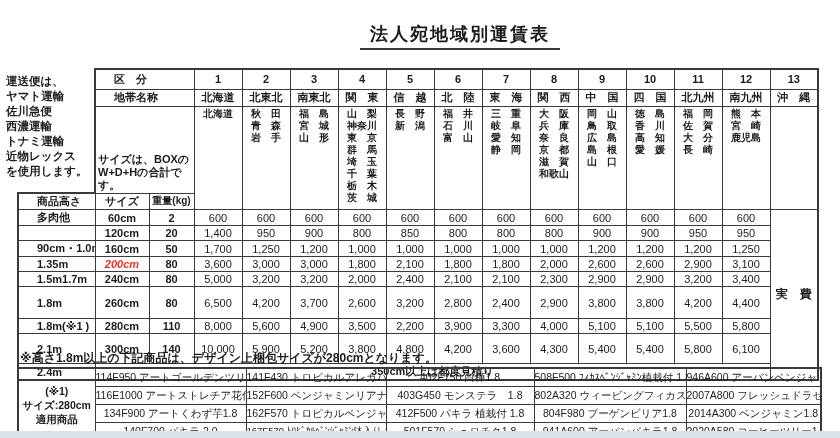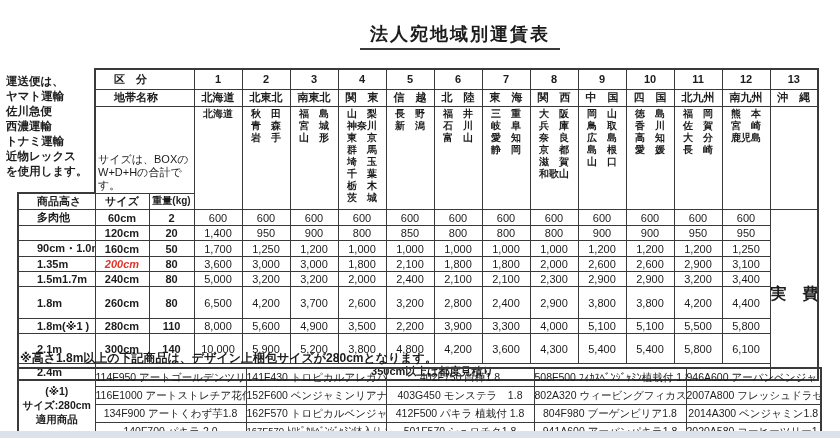--- a/index.html
+++ b/index.html
@@ -12,25 +12,25 @@
            line-height:15px;white-space:pre-line;}
   table{border-collapse:collapse;table-layout:fixed;}
   td{border:1px solid #3a3a3a;font-size:11px;text-align:center;padding:0;
      overflow:hidden;white-space:nowrap;}
   .main{position:absolute;left:17px;top:68px;width:800px;}
   .ghost{border:none;}
   .hdr{font-weight:bold;}
   .lft{text-align:left;padding-left:18px;font-weight:bold;}
   .prefs{font-size:10px;font-weight:bold;line-height:12px;vertical-align:top;
          white-space:pre-line;padding-top:1px;}
-  .note{font-size:11px;font-weight:normal;text-align:left;vertical-align:bottom;
+  .note{font-size:11px;font-weight:bold;text-align:left;vertical-align:bottom;
         white-space:pre-line;padding:8px 0 1px 2px;line-height:13px;}
   .red{color:#e23328;font-style:italic;font-weight:bold;}
   .jp{font-weight:bold;}
-  .fee{font-weight:bold;font-size:16px;}
+  .fee{font-weight:bold;font-size:12px;}
   .bt{border-top:2px solid #3a3a3a;} .bb{border-bottom:2px solid #3a3a3a;}
   .bl{border-left:2px solid #3a3a3a;} .br{border-right:2px solid #3a3a3a;}
   .foot{position:absolute;left:20px;top:350px;font-size:12px;font-weight:bold;}
   .prod{position:absolute;left:17px;top:367px;width:803px;}
   .prod td{font-size:10.5px;height:17px;}
   .plabel{font-weight:bold;font-size:11px;white-space:pre-line;line-height:14px;}
   .scan-strip{position:absolute;left:0;top:431px;width:840px;height:7px;background:#dbe2e9;}
 </style>
 </head>
 <body>

